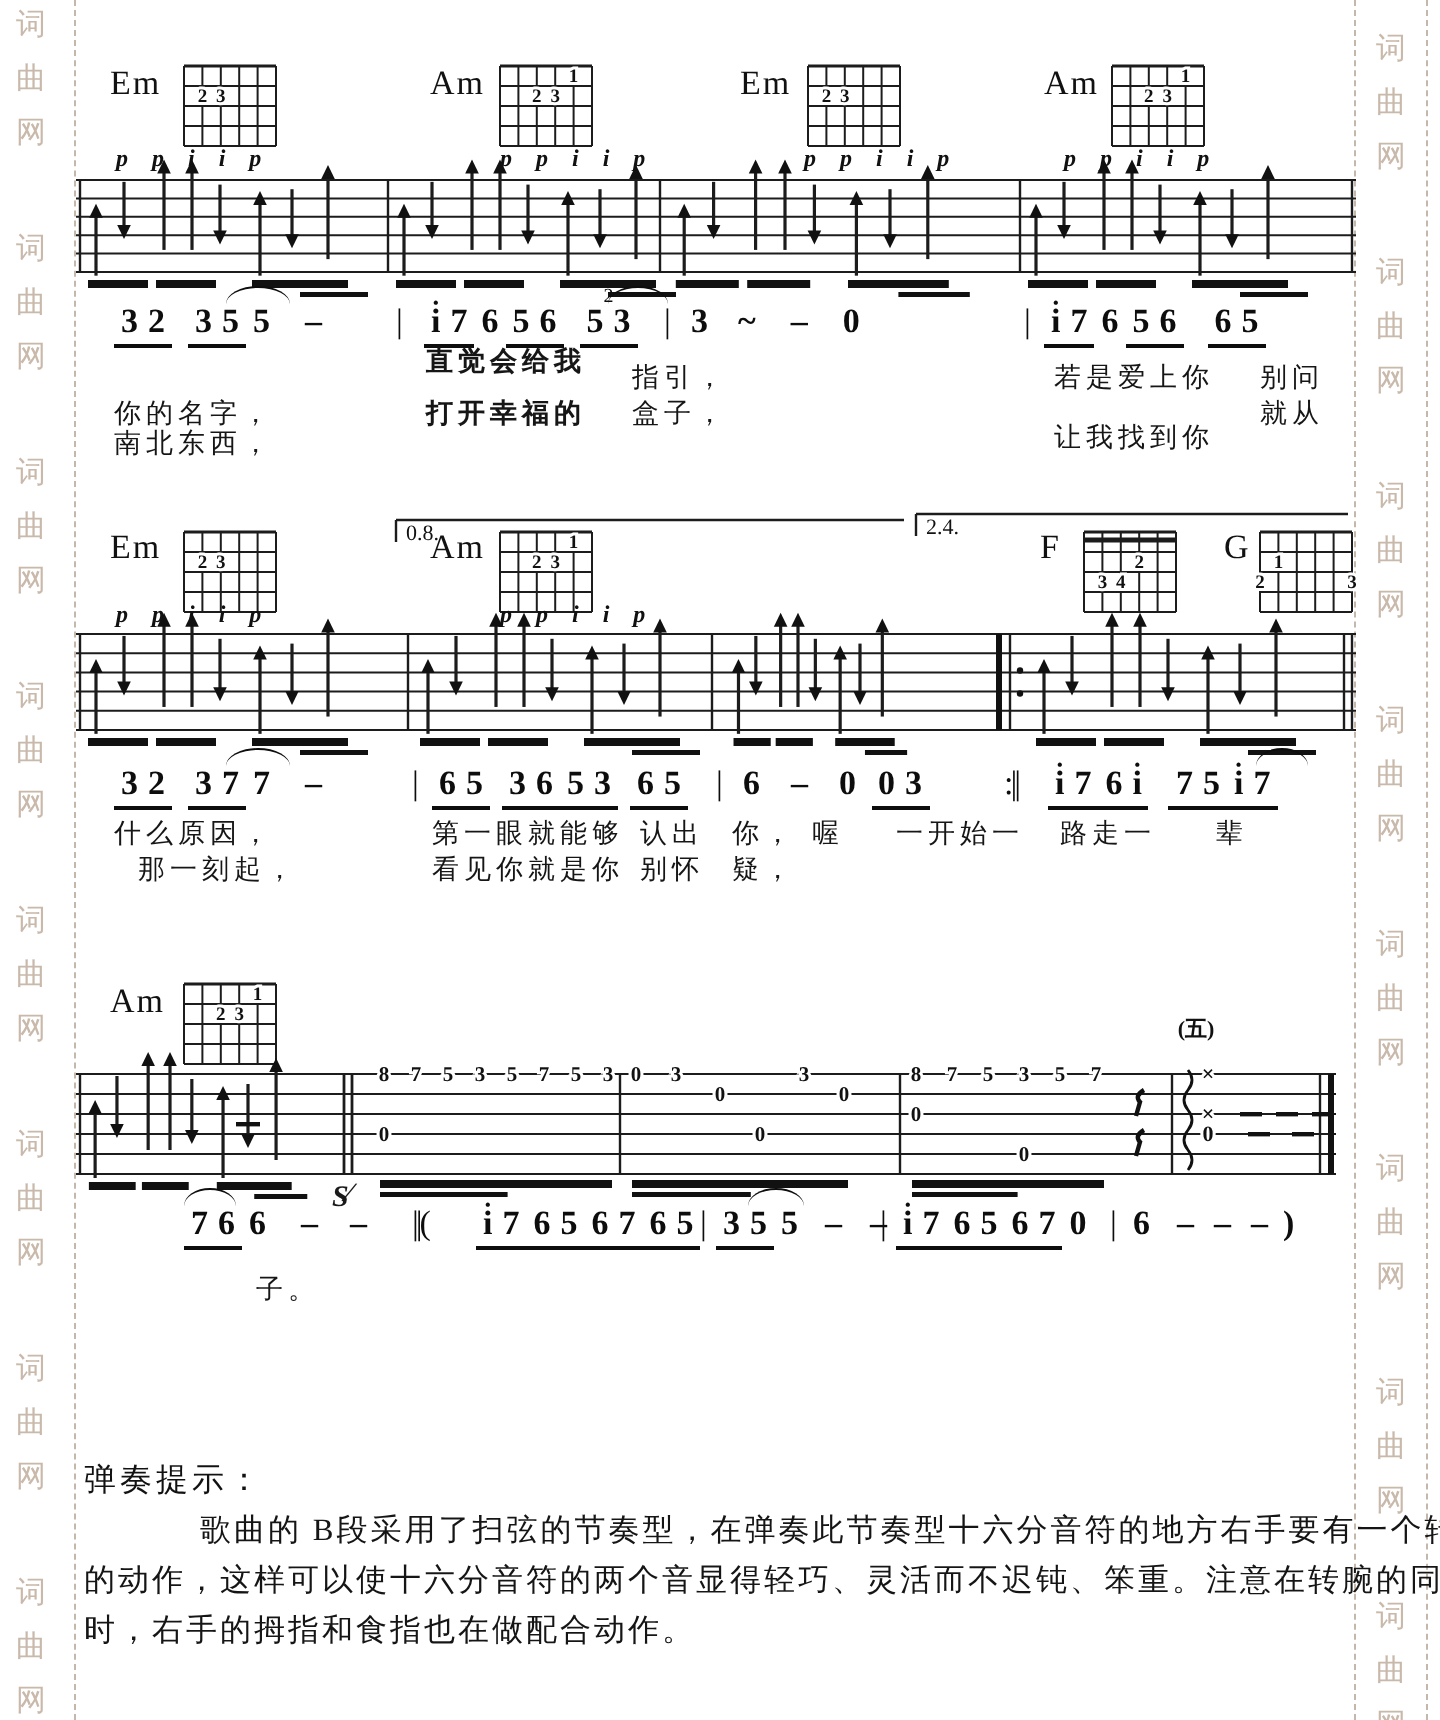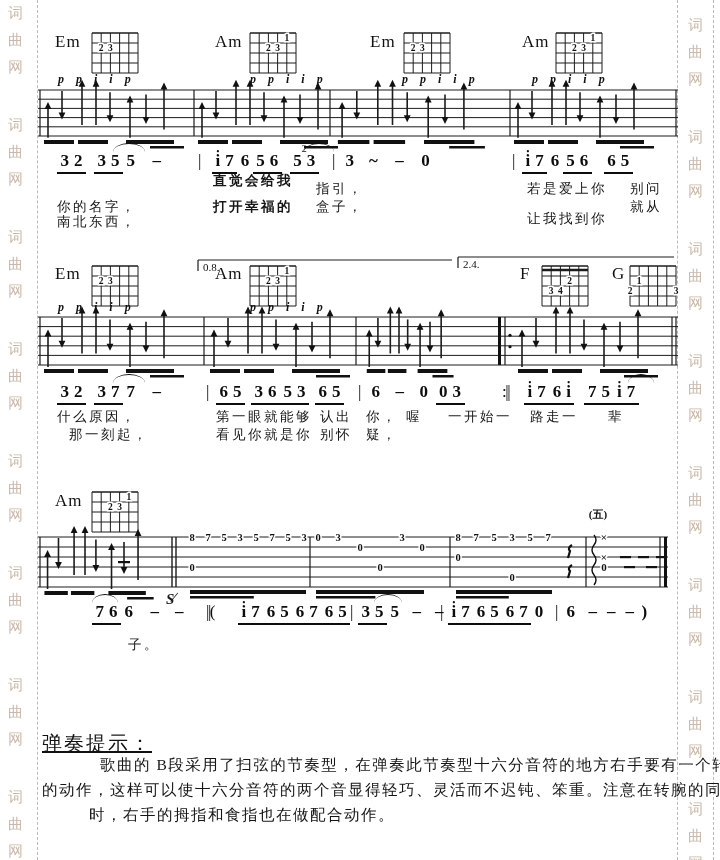--- a/index.html
+++ b/index.html
@@ -25,21 +25,21 @@
   .mel .gap{display:inline-block;}
   .mel .bar{font-weight:400;letter-spacing:-1.5px;margin:0 2px;line-height:18px;}
   .mel .dash{margin:0 4px;line-height:18px;}
   .mel .arc{position:absolute;top:-9px;height:8px;border-top:1.6px solid #0d0d0d;border-radius:50% 50% 0 0/100% 100% 0 0;}
   
   .lyr{position:absolute;font-size:13.5px;letter-spacing:2.5px;color:#161616;white-space:nowrap;}
   
   .segno{position:absolute;width:16px;height:18px;font-weight:700;font-style:italic;font-size:15px;}
   .segno .sl{position:absolute;left:6px;top:-2px;transform:rotate(12deg);font-weight:400;}
   
-  .tips-title{position:absolute;font-size:20px;letter-spacing:2px;color:#111;text-decoration:underline;}
+  .tips-title{position:absolute;font-size:16px;letter-spacing:2px;color:#111;}
   .tips-line{position:absolute;font-size:15.5px;letter-spacing:1.5px;color:#151515;white-space:nowrap;}
   svg text{font-family:"Liberation Serif",serif;}
 </style>
 </head>
 <body>
 
 <div id="page">
   <div class="dashline" style="left:37px"></div>
   <div class="dashline" style="left:677px"></div>
   <div class="dashline" style="left:713px"></div>
@@ -774,15 +774,15 @@
         <span class="cell">
           <span class="note">)</span>
         </span>
       </div>
       <div class="lyr" style="left: 128px; top: 636px;">子。</div>
     </div>
   <div class="tips-title" style="left:42px;top:730px">弹奏提示：</div>
   <div id="tips-body">
       <div class="tips-line" style="left: 100px; top: 755px;">歌曲的 B段采用了扫弦的节奏型，在弹奏此节奏型十六分音符的地方右手要有一个转腕</div>
       <div class="tips-line" style="left: 42px; top: 780px;">的动作，这样可以使十六分音符的两个音显得轻巧、灵活而不迟钝、笨重。注意在转腕的同</div>
-      <div class="tips-line" style="left: 42px; top: 805px; margin-left: 47px;">时，右手的拇指和食指也在做配合动作。</div>
+      <div class="tips-line" style="left: 42px; top: 805px;">时，右手的拇指和食指也在做配合动作。</div>
     </div>
 </div>
 
 </body></html>

